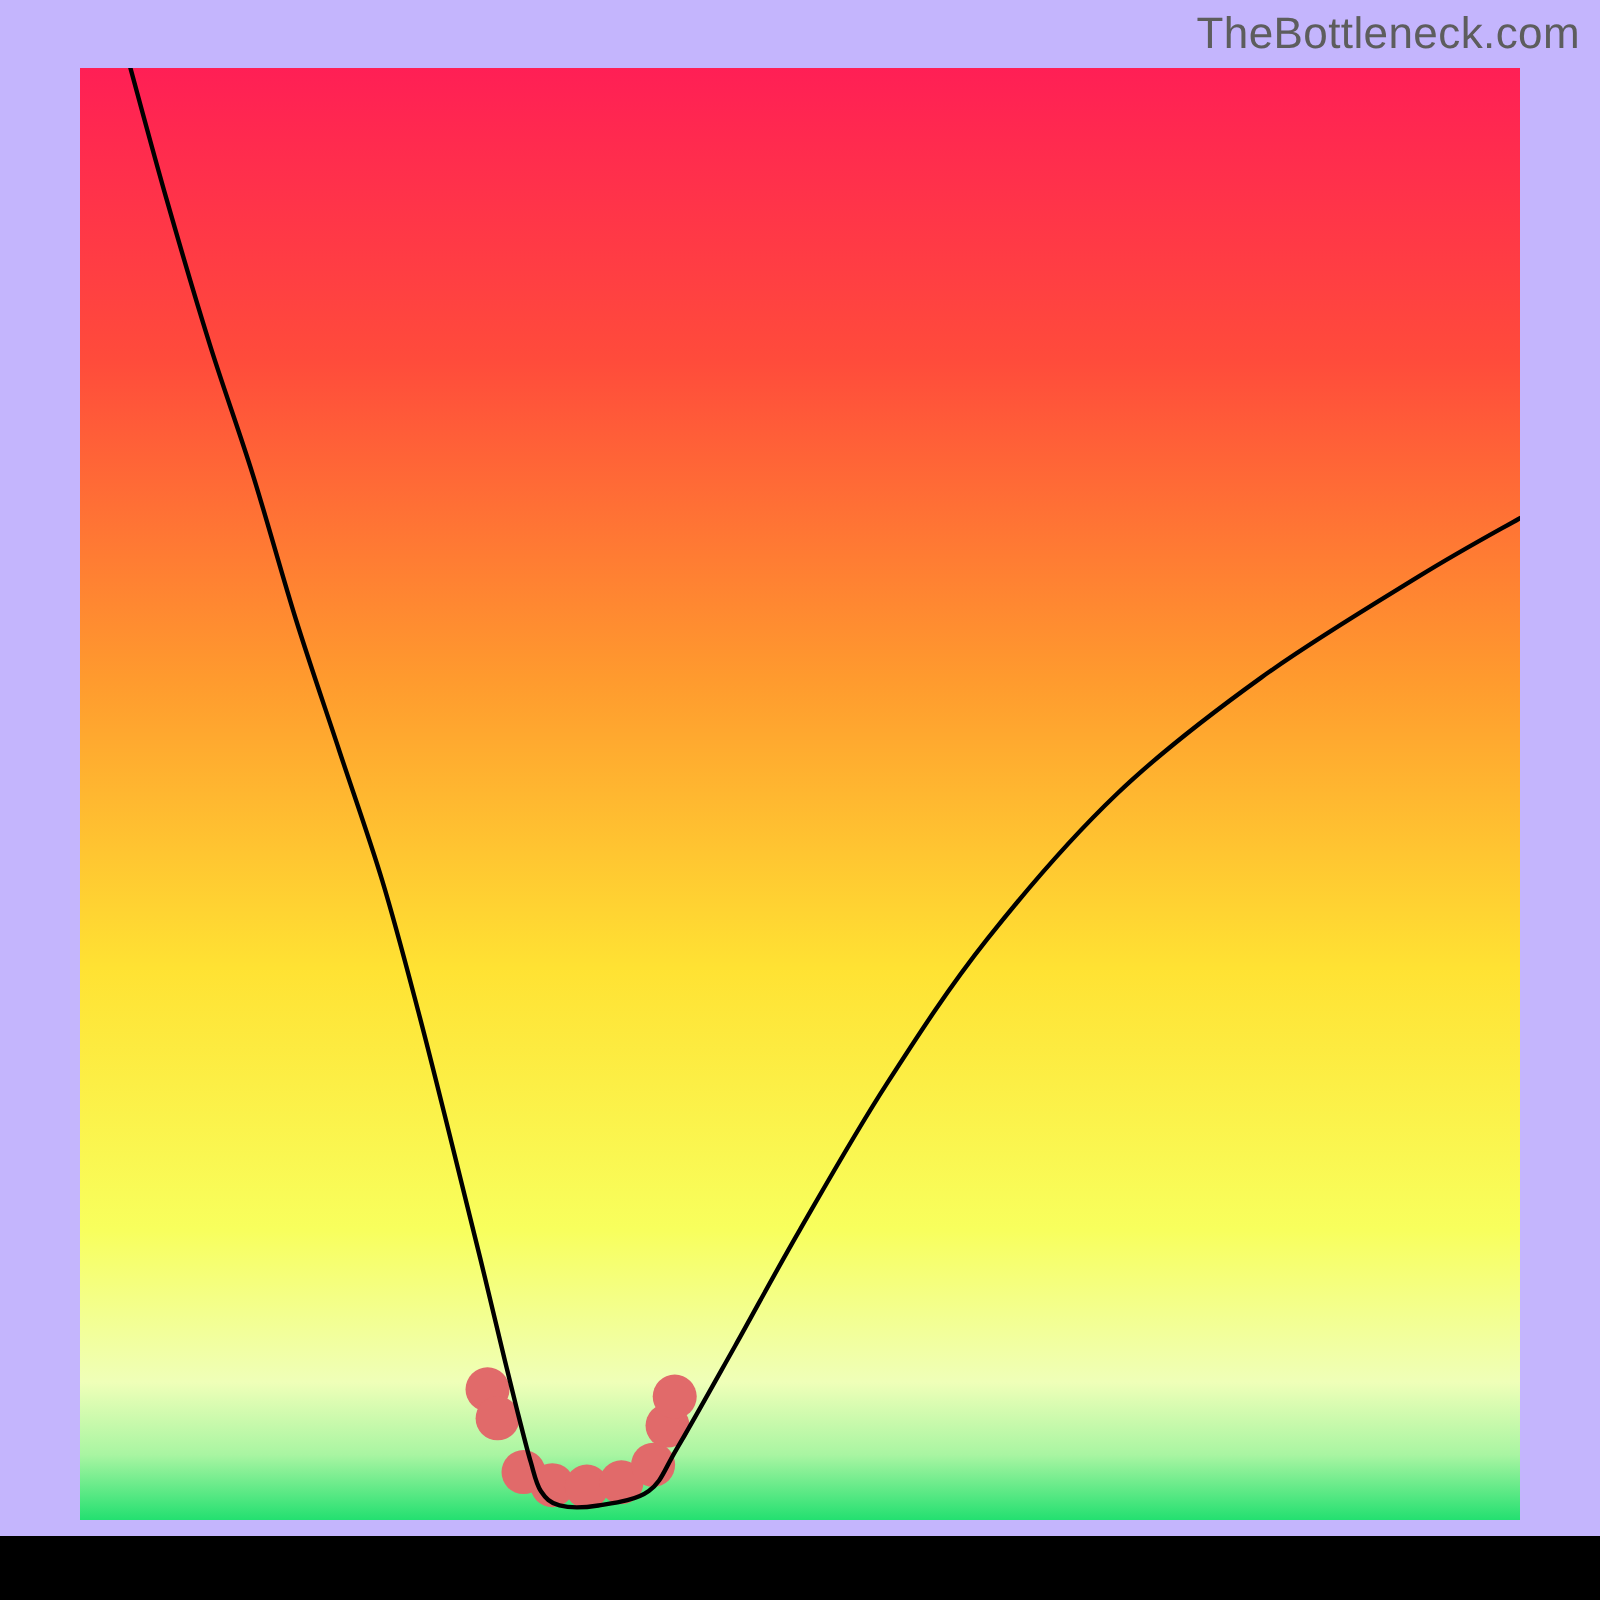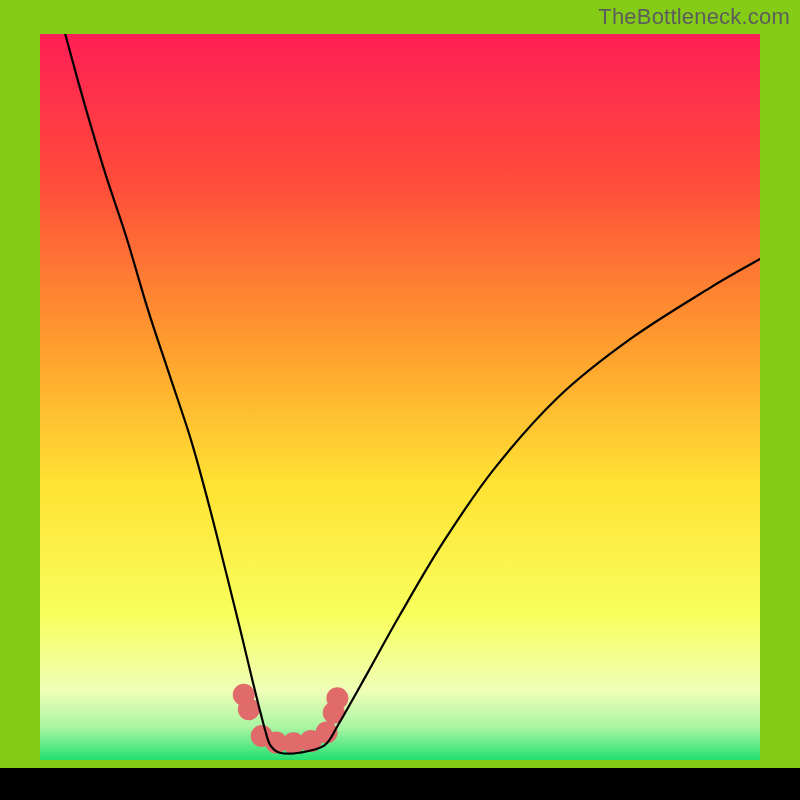--- a/index.html
+++ b/index.html
@@ -8,21 +8,21 @@
     width: 800px;
     height: 800px;
     overflow: hidden;
     background: #000;
     font-family: Arial, Helvetica, sans-serif;
   }
   .frame {
     position: relative;
     width: 800px;
     height: 768px;
-    background: #84cc16;
+    background: #c4b5fd;
   }
   .watermark {
     position: absolute;
     top: 4px;
     right: 10px;
     color: #5d5d5d;
     font-size: 22px;
     font-weight: 500;
     letter-spacing: 0.2px;
   }

